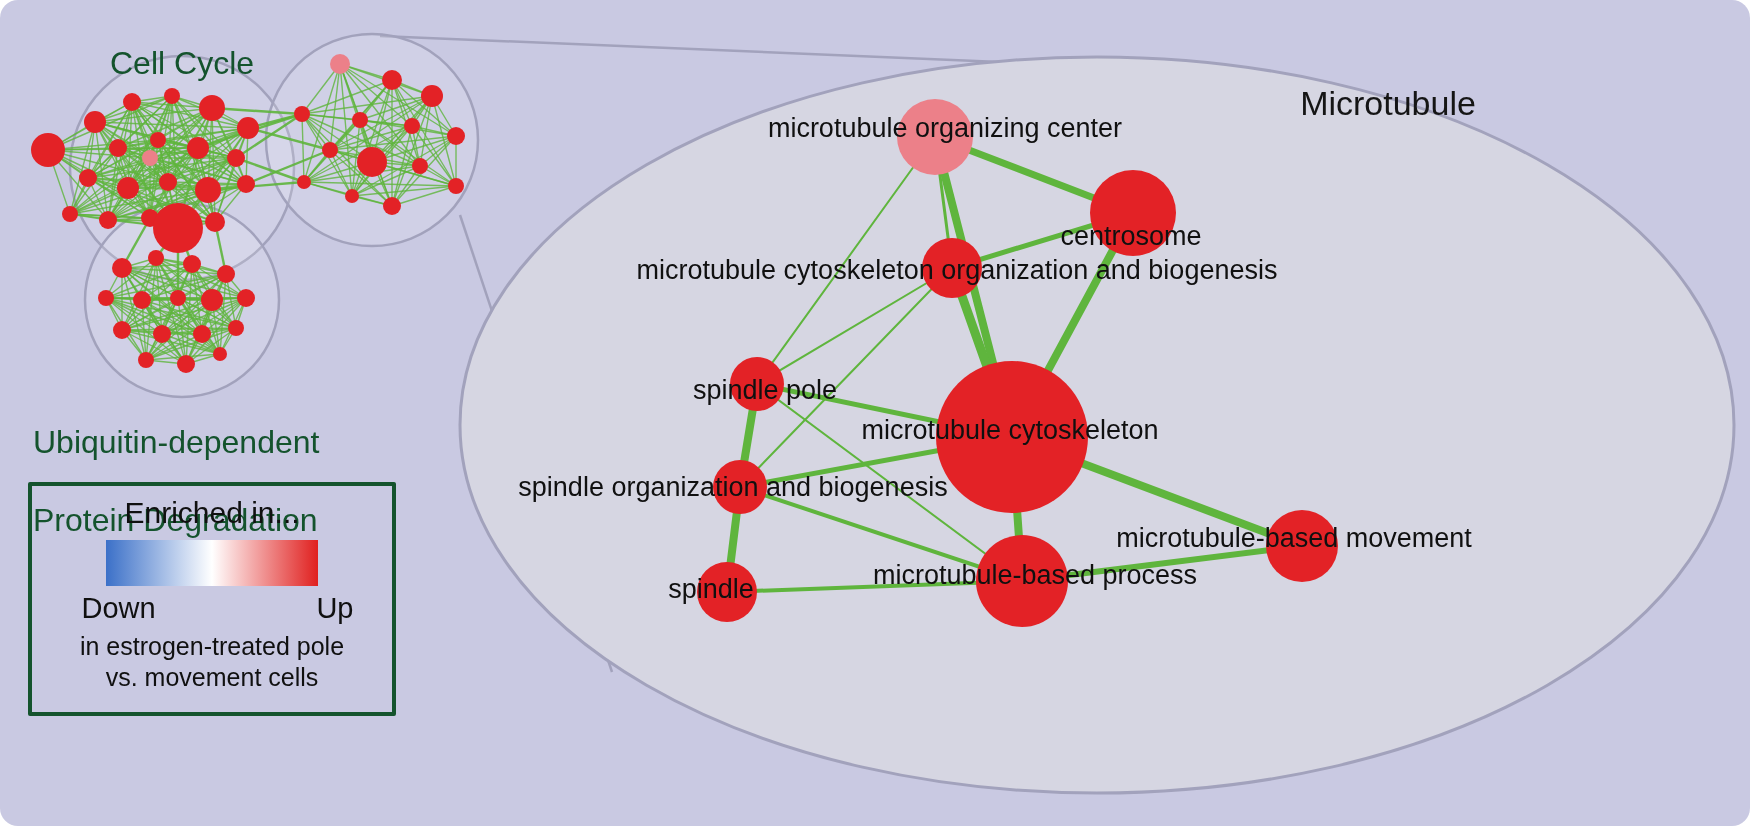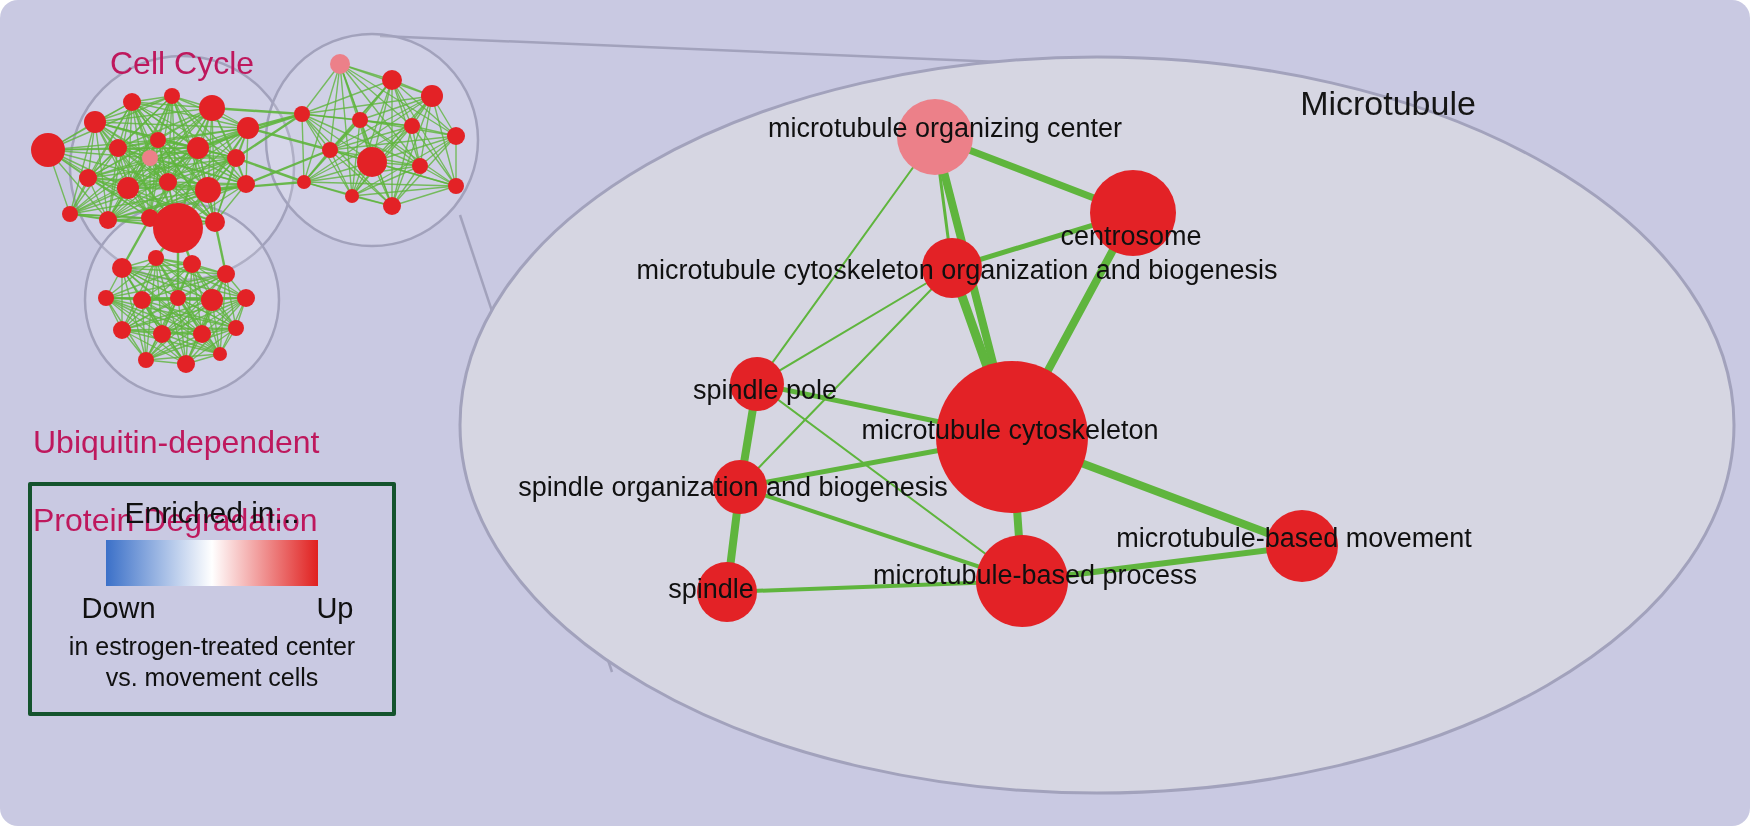--- a/index.html
+++ b/index.html
@@ -5,21 +5,21 @@
   html,body{margin:0;padding:0;background:#ffffff;}
   .figure{
     position:relative;
     width:1750px;height:826px;
     border-radius:18px;
     overflow:hidden;
     font-family:"Liberation Sans", sans-serif;
   }
   .figure svg{position:absolute;left:0;top:0;}
   .overlay-label{position:absolute;white-space:pre-line;}
-  .gray-label{color:#be185d;font-size:32px;line-height:39px;}
+  .gray-label{color:#14532d;font-size:32px;line-height:39px;}
   .black-title{color:#151515;font-size:34px;line-height:41px;text-align:center;}
   .netlabel{font-family:"Liberation Sans", sans-serif;font-size:27px;fill:#101010;}
   .legend{
     position:absolute;left:28px;top:482px;width:368px;height:234px;
     border:4px solid #14532d;border-radius:2px;
     box-sizing:border-box;
     display:flex;flex-direction:column;align-items:center;
     padding-top:10px;
   }
   .legend-title{font-size:30px;color:#101010;}
@@ -555,18 +555,18 @@
   </div>
 
   <div class="legend">
     <div class="legend-title">Enriched in...</div>
     <div class="legend-bar" style="background: linear-gradient(to right, rgb(59, 112, 200) 0%, rgb(255, 255, 255) 50%, rgb(224, 32, 31) 100%);"></div>
     <div class="legend-ends">
       <span>Down</span>
       <span>Up</span>
     </div>
     <div class="legend-note">
-      <div>in estrogen-treated center</div>
+      <div>in estrogen-treated pole</div>
       <div>vs. movement cells</div>
     </div>
   </div>
 
 </div>
 
 </body></html>

